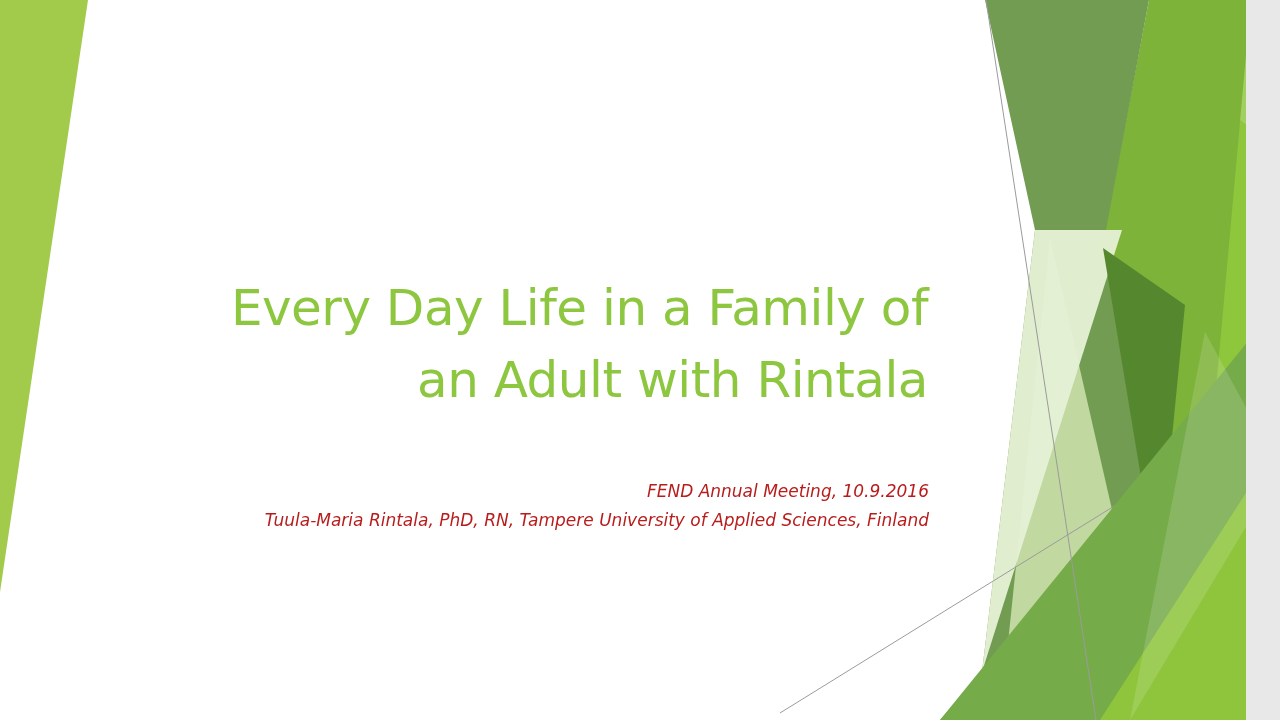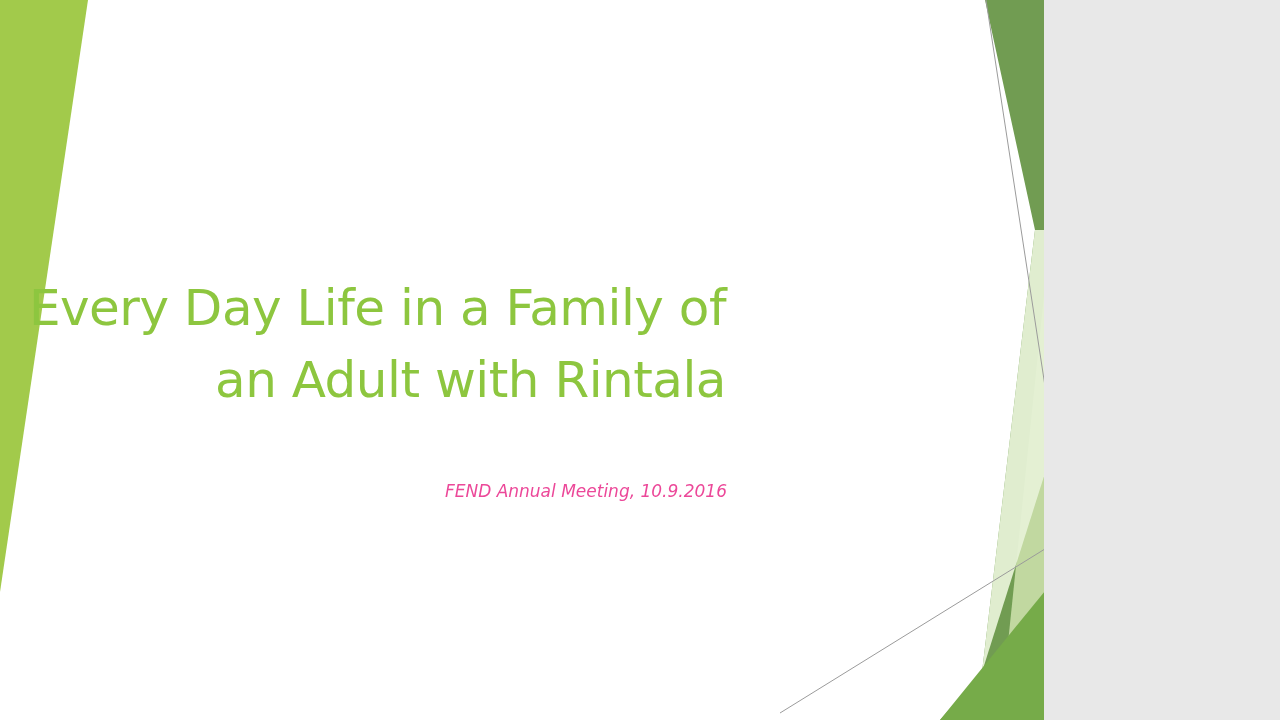--- a/index.html
+++ b/index.html
@@ -1,18 +1,18 @@
 <!DOCTYPE html>
 <html><head>
 <meta charset="utf-8">
 <style>
   html,body{margin:0;padding:0;background:#e8e8e8;}
   .slide{
     position:relative;
-    width:1044px;height:720px;
+    width:1246px;height:720px;
     background:#ffffff;
     overflow:hidden;
     font-family:"DejaVu Sans","Liberation Sans",sans-serif;
   }
   .bg-svg{position:absolute;inset:0;width:1280px;height:720px;display:block;}
   .title-block{
     position:absolute;
     top:272px;
     right:318px;
     width:860px;
@@ -64,17 +64,18 @@
     <line x1="986" y1="0" x2="1096" y2="720" stroke-width="1" stroke="#9b9b9b"></line>
 
     <polygon points="0,0 88,0 0,592" fill="#a2ca4b"></polygon>
   </svg>
 
   <div class="title-block" style="color: rgb(141, 198, 63);">
     <div>Every Day Life in a Family of</div>
     <div>an Adult with Rintala</div>
   </div>
 
-  <div class="subtitle-block" style="color: #ec4899;">
+  <div class="subtitle-block" style="color: #b91c1c;">
     <div>FEND Annual Meeting, 10.9.2016</div>
+    <div>Tuula-Maria Rintala, PhD, RN, Tampere University of Applied Sciences, Finland</div>
   </div>
 
 </div>
 
 </body></html>

